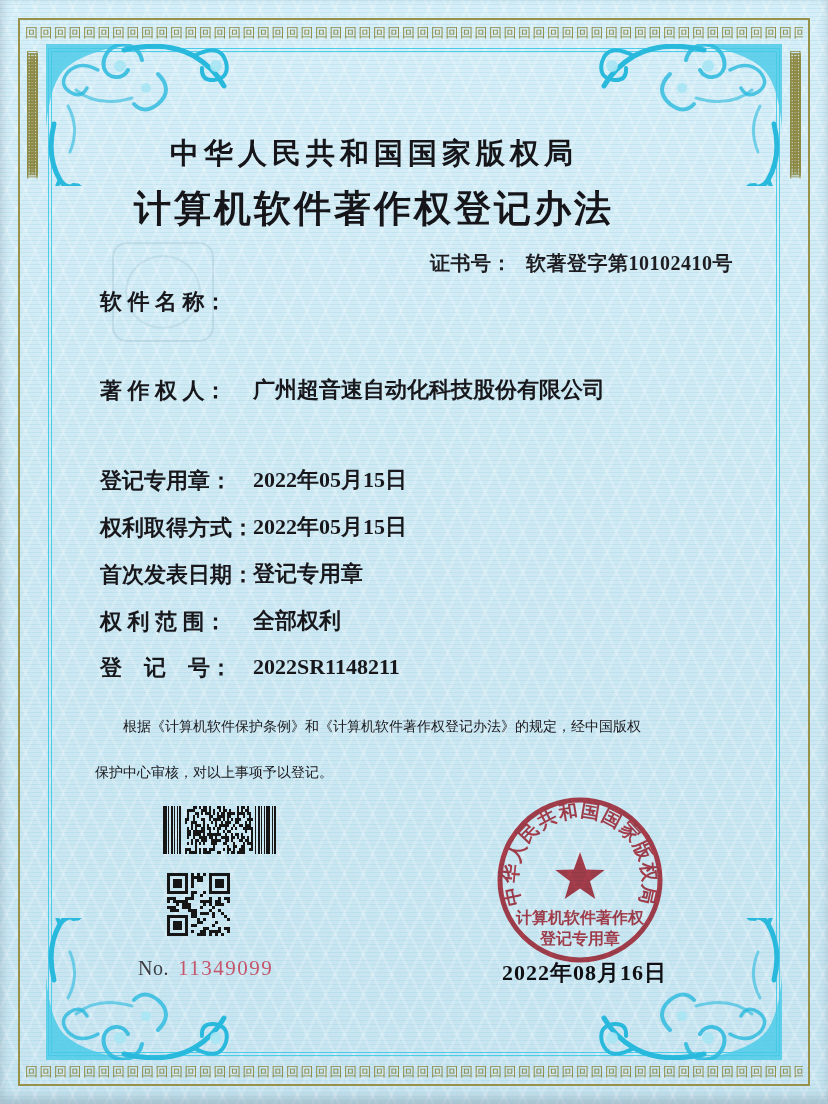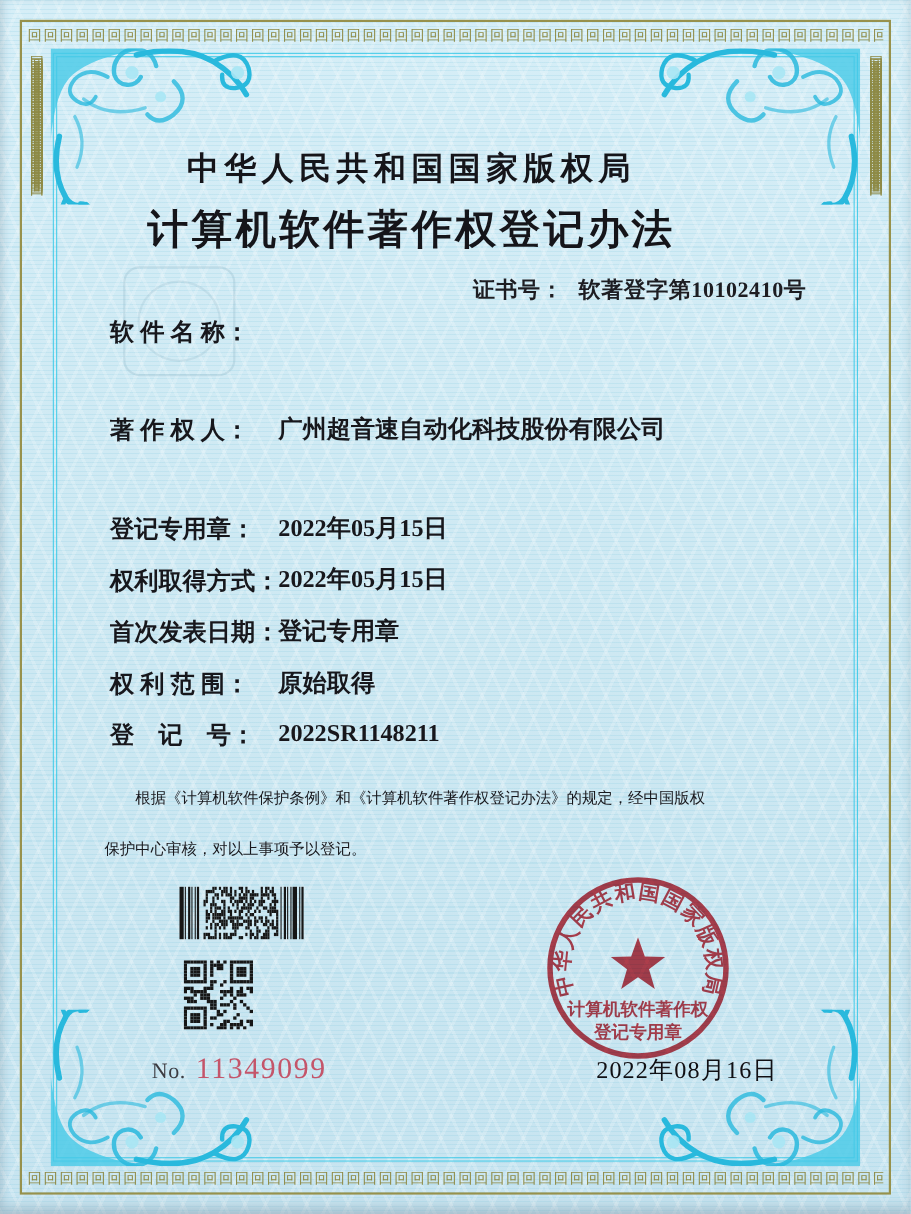--- a/index.html
+++ b/index.html
@@ -44,22 +44,22 @@
   .emboss::after{content:"";position:absolute;inset:11px;border:2px solid rgba(148,186,201,.4);border-radius:50%;}
   .row{position:absolute;left:100px;color:#17171c;font-size:22px;font-weight:700;white-space:nowrap;text-align:center;}
   .row .label{display:inline-block;}
   .row .value{position:absolute;left:153px;top:0;font-weight:600;line-height:27px;}
   .statement{position:absolute;left:95px;top:704px;width:548px;font-size:14px;line-height:46px;
              text-indent:2em;font-weight:400;color:#17171c;}
   
   .barcode{position:absolute;left:163px;top:806px;}
   .qrcode{position:absolute;left:167px;top:873px;}
   .serial{position:absolute;left:138px;top:956px;font-size:20px;color:#3c3c42;letter-spacing:.5px;}
-  .serial .num{color:#c4556a;font-size:27px;margin-left:9px;letter-spacing:1.5px;}
-  .issue-date{position:absolute;left:502px;top:958px;font-size:22px;font-weight:400;color:#101014;letter-spacing:1px;margin-left:40px;}
+  .serial .num{color:#c4556a;font-size:21px;margin-left:9px;letter-spacing:1.5px;}
+  .issue-date{position:absolute;left:502px;top:958px;font-size:22px;font-weight:700;color:#101014;letter-spacing:1px;}
   .seal{position:absolute;left:494px;top:794px;mix-blend-mode:multiply;opacity:.92;}
 </style>
 </head>
 <body>
 
 <div class="page">
 
   <div class="gold-line"></div>
   <div class="meander h top">回回回回回回回回回回回回回回回回回回回回回回回回回回回回回回回回回回回回回回回回回回回回回回回回回回回回回回回回回回回回回回</div>
   <div class="meander h bottom">回回回回回回回回回回回回回回回回回回回回回回回回回回回回回回回回回回回回回回回回回回回回回回回回回回回回回回回回回回回回回回</div>
@@ -173,21 +173,21 @@
   <div class="row" style="top:513px">
     <span class="label">权利取得方式：</span>
     <span class="value">2022年05月15日</span>
   </div>
   <div class="row" style="top:560px">
     <span class="label">首次发表日期：</span>
     <span class="value">登记专用章</span>
   </div>
   <div class="row" style="top:607px">
     <span class="label">权 利 范 围：</span>
-    <span class="value">原始取得</span>
+    <span class="value">全部权利</span>
   </div>
   <div class="row" style="top:653px">
     <span class="label">登　记　号：</span>
     <span class="value">2022SR1148211</span>
   </div>
 
   <div class="statement">根据《计算机软件保护条例》和《计算机软件著作权登记办法》的规定，经中国版权保护中心审核，对以上事项予以登记。</div>
 
   <svg id="barcode" class="barcode" width="120" height="48" viewBox="0 0 120 48">
       <rect x="0" y="0" width="4" height="48" fill="#161616"></rect>

